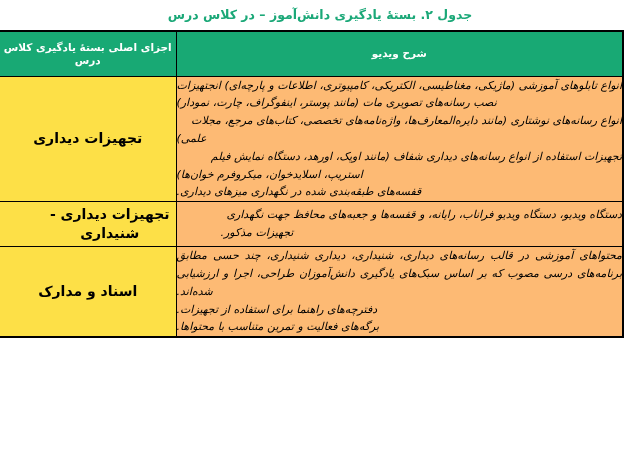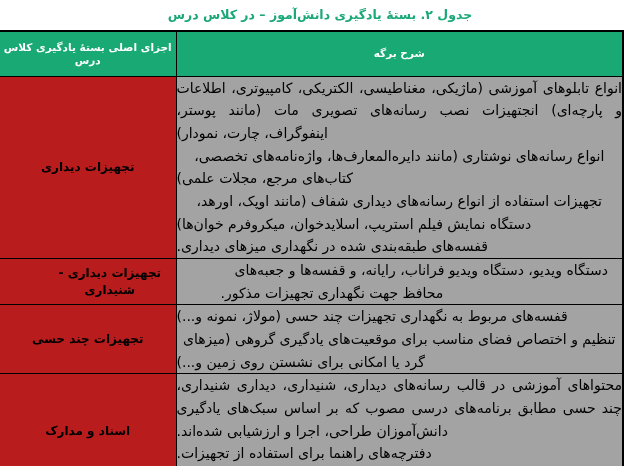--- a/index.html
+++ b/index.html
@@ -62,49 +62,50 @@
     height: 44px;
     line-height: 1.2;
     padding: 2px 6px;
   }
 
   .col-desc { width: 447px; }
   .col-comp { width: 177px; }
 
   
   .comp-cell {
-    background: #b91c1c;
+    background: #fde047;
     color: #000000;
-    font-size: 12px;
+    font-size: 14px;
     font-weight: bold;
     text-align: center;
     line-height: 1.35;
     padding: 3px 5px;
   }
 
   
   .desc-cell {
-    background: #a3a3a3;
+    background: #fdba74;
     color: #000000;
-    font-size: 14px;
+    font-size: 11px;
     text-align: right;
     line-height: 1.62;
     padding: 3px 7px 3px 5px;
     direction: rtl;
+    font-style: italic;
   }
 
   .desc-cell p {
     margin: 0;
     padding: 0;
     text-align: justify;
     text-align-last: left;
   }
 
   .desc-cell p.single {
-    text-align: center;
+    text-align: right;
   }
 
   
   tr.row-1 td { height: 103px; }
   tr.row-2 td { height: 65px; }
   tr.row-3 td { height: 44px; padding-left: 44px; }
   tr.row-4 td { height: 52px; }
   tr.row-5 td { height: 42px; }
   tr.row-6 td { height: 82px; }
 </style>
@@ -115,21 +116,21 @@
 
   <div class="table-title">جدول ۲. بستۀ یادگیری دانش‌آموز – در کلاس درس</div>
 
   <table class="main-table">
     <colgroup>
       <col class="col-desc">
       <col class="col-comp">
     </colgroup>
     <thead>
       <tr>
-        <th class="hdr-cell">شرح برگه</th>
+        <th class="hdr-cell">شرح ویدیو</th>
         <th class="hdr-cell">اجزای اصلی بستۀ یادگیری کلاس درس</th>
       </tr>
     </thead>
     <tbody>
 
       <tr class="row-1">
         <td class="desc-cell">
           <p>انواع تابلوهای آموزشی (ماژیکی، مغناطیسی، الکتریکی، کامپیوتری، اطلاعات و پارچه‌ای) انجتهیزات نصب رسانه‌های تصویری مات (مانند پوستر، اینفوگراف، چارت، نمودار)</p>
           <p class="single">انواع رسانه‌های نوشتاری (مانند دایره‌المعارف‌ها، واژه‌نامه‌های تخصصی، کتاب‌های مرجع، مجلات علمی)</p>
           <p class="single">تجهیزات استفاده از انواع رسانه‌های دیداری شفاف (مانند اوپک، اورهد، دستگاه نمایش فیلم استریپ، اسلایدخوان، میکروفرم خوان‌ها)</p>
@@ -139,27 +140,20 @@
       </tr>
 
 
       <tr class="row-3">
         <td class="desc-cell">
           <p class="single">دستگاه ویدیو، دستگاه ویدیو فراناب، رایانه، و قفسه‌ها و جعبه‌های محافظ جهت نگهداری تجهیزات مذکور.</p>
         </td>
         <td class="comp-cell">تجهیزات دیداری - شنیداری</td>
       </tr>
 
-      <tr class="row-4">
-        <td class="desc-cell">
-          <p class="single">قفسه‌های مربوط به نگهداری تجهیزات چند حسی (مولاژ، نمونه و...)</p>
-          <p class="single">تنظیم و اختصاص فضای مناسب برای موقعیت‌های یادگیری گروهی (میزهای گرد یا امکانی برای نشستن روی زمین و...)</p>
-        </td>
-        <td class="comp-cell">تجهیزات چند حسی</td>
-      </tr>
 
 
       <tr class="row-6">
         <td class="desc-cell">
           <p>محتواهای آموزشی در قالب رسانه‌های دیداری، شنیداری، دیداری شنیداری، چند حسی مطابق برنامه‌های درسی مصوب که بر اساس سبک‌های یادگیری دانش‌آموزان طراحی، اجرا و ارزشیابی شده‌اند.</p>
           <p class="single">دفترچه‌های راهنما برای استفاده از تجهیزات.</p>
           <p class="single">برگه‌های فعالیت و تمرین متناسب با محتواها.</p>
         </td>
         <td class="comp-cell">اسناد و مدارک</td>
       </tr>

